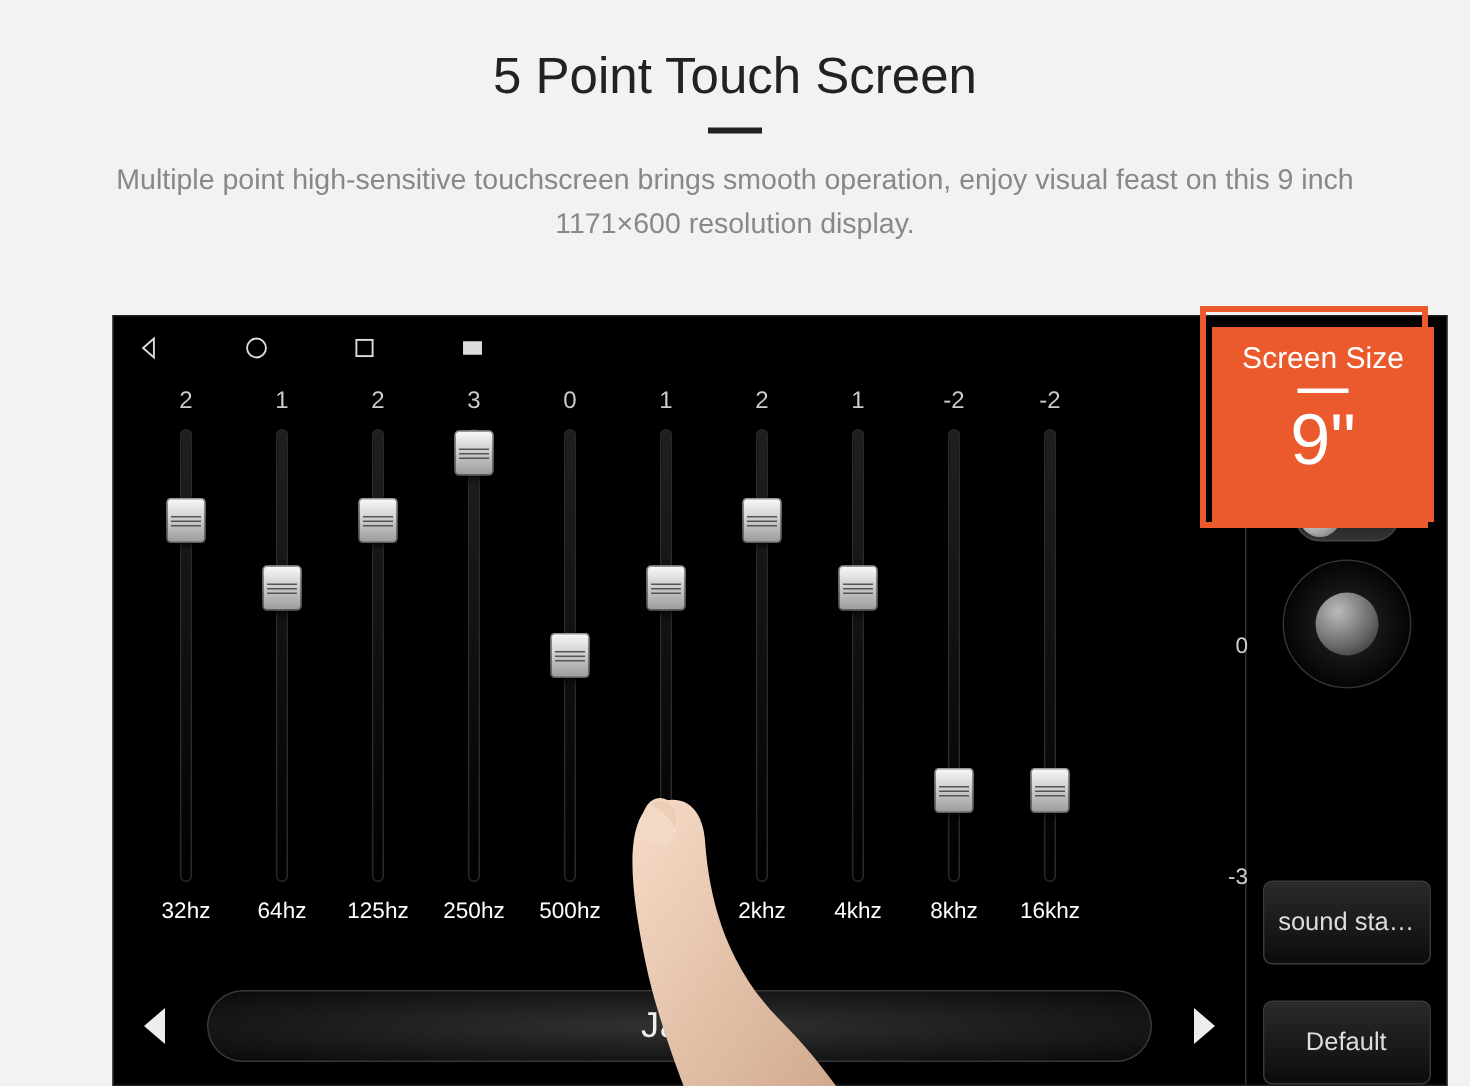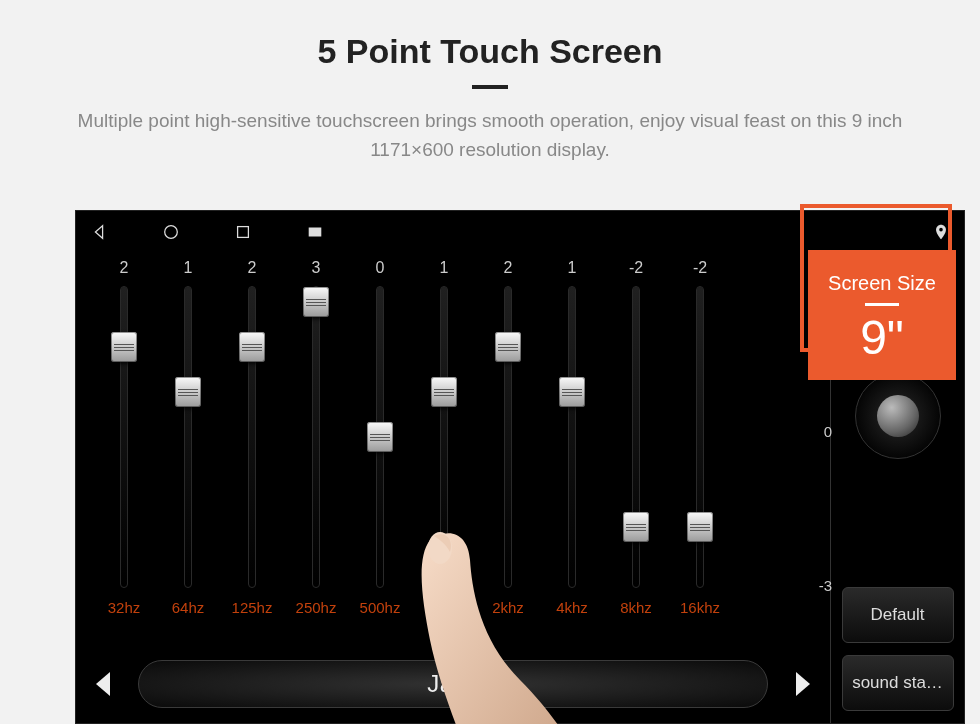--- a/index.html
+++ b/index.html
@@ -7,21 +7,21 @@
     width: 980px;
     height: 724px;
     background: #f2f2f2;
     font-family: -apple-system, "Segoe UI", Arial, sans-serif;
     overflow: hidden;
     position: relative;
   }
   .page-title {
     text-align: center;
     font-size: 34px;
-    font-weight: 700;
+    font-weight: 400;
     color: #222;
     margin-top: 32px;
   }
   .title-underline {
     width: 36px;
     height: 4px;
     background: #222;
     margin: 14px auto 0;
   }
   .page-sub {
@@ -110,21 +110,21 @@
     background: linear-gradient(#fafafa,#9a9a9a);
     border-radius: 3px;
     box-shadow: 0 2px 4px rgba(0,0,0,.8), inset 0 0 0 1px rgba(0,0,0,.4);
   }
   .thumb::after{
     content:"";
     position:absolute; left:3px; right:3px; top:50%; height:1px;
     background:#555; box-shadow:0 -3px 0 #555,0 3px 0 #555;
   }
   .freq {
-    color: #c2410c;
+    color: #ffffff;
     font-size: 15px;
     margin-top: 12px;
   }
   
   .scale {
     position: absolute;
     right: -2px;
     top: 24px;
     height: 308px;
     width: 36px;
@@ -189,24 +189,23 @@
     white-space:nowrap; overflow:hidden;
   }
   
   .badge {
     position:absolute;
     right: 24px; top: 218px;
     width: 148px; height: 130px;
     background:#eb5a2d;
     color:#fff;
     text-align:center;
-    padding-top:22px;
+    padding-top:10px;
     font-weight:300;
     box-shadow: -4px 0 0 0 #eb5a2d inset;
-    margin-top: 32px;
   }
   .badge-outline{
     position:absolute;
     right:28px; top:204px;
     width:152px;height:148px;
     border:4px solid #eb5a2d;
     pointer-events:none;
   }
   .badge .t1{ font-size:20px; }
   .badge .rule{ width:34px;height:3px;background:#fff;margin:8px auto; }
@@ -354,22 +353,22 @@
 
     <div class="side">
       <div style="height:56px"></div>
       <div class="toggle">
           <div class="knob"></div>
         </div>
       <div class="dial">
           <div class="inner"></div>
         </div>
       <div style="flex:1"></div>
+      <div class="side-btn" style="margin-bottom:12px">sound sta…</div>
       <div class="side-btn">Default</div>
-      <div class="side-btn" style="margin-bottom:12px">sound sta…</div>
     </div>
   </div>
 </div>
 
 <div class="badge-outline"></div>
 <div class="badge">
   <div class="t1">Screen Size</div>
   <div class="rule"></div>
   <div class="t2">9"</div>
 </div>

